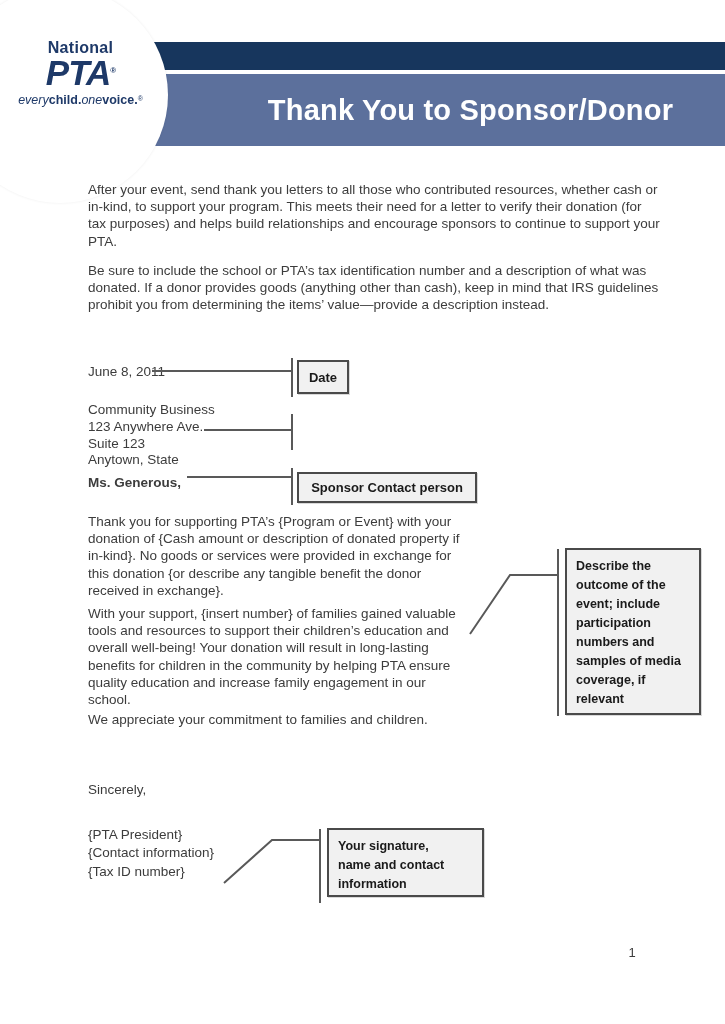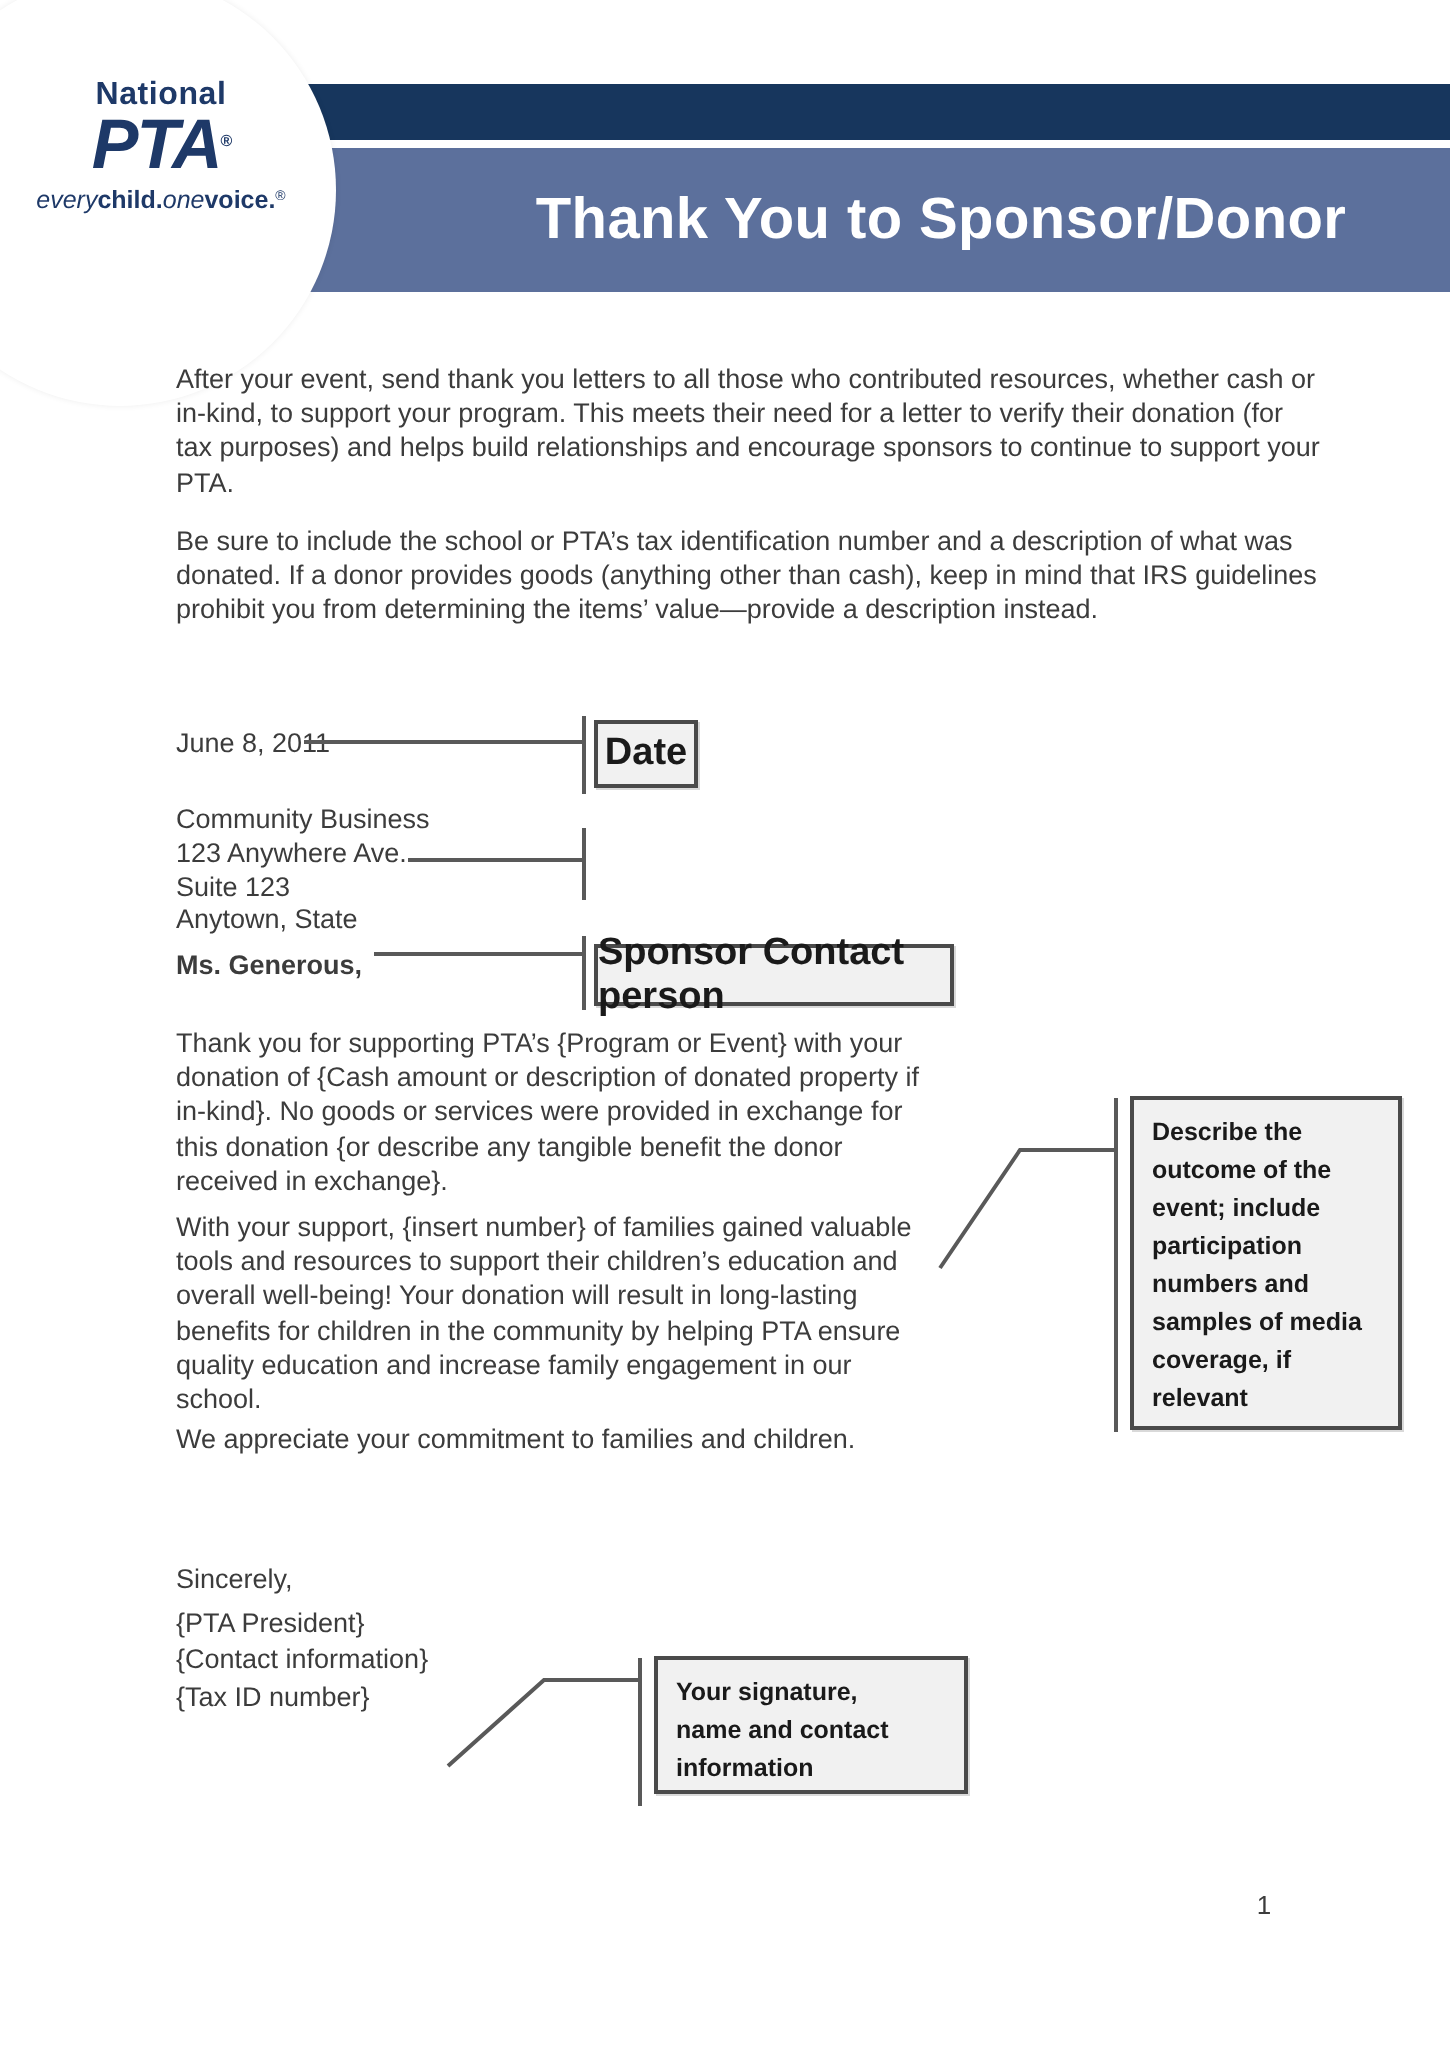--- a/index.html
+++ b/index.html
@@ -62,30 +62,30 @@
   .date-text{left:88px;top:363px;}
   .address-block{left:88px;top:402px;line-height:16.8px;}
   .salutation{left:88px;top:474px;font-weight:bold;}
   .body-1{left:88px;top:513px;width:400px;}
   .body-2{left:88px;top:605px;width:400px;}
   .closing-line{left:88px;top:711px;width:420px;}
   .sincerely{left:88px;top:781px;}
   .signature-placeholder{
     left:88px;top:797px;font-size:24px;font-style:italic;line-height:26px;
   }
-  .signer-details{left:88px;top:803px;line-height:18.3px;}
+  .signer-details{left:88px;top:826px;line-height:18.3px;}
   .page-number{left:620px;top:944px;width:24px;text-align:center;font-size:13px;}
   
   .callout{
     position:absolute;background:var(--box_fill,#f1f1f1);
     border:2px solid var(--box_border,#4a4a4a);
     font-weight:bold;color:#1a1a1a;box-sizing:border-box;
     box-shadow:1px 1px 0 rgba(0,0,0,0.15);
   }
-  .callout.small{display:flex;align-items:center;justify-content:center;font-size:19px;}
+  .callout.small{display:flex;align-items:center;justify-content:center;font-size:13px;}
   .callout.big{font-size:12.5px;line-height:19px;padding:7px 6px 6px 9px;white-space:pre-line;}
   .co-date{left:297px;top:360px;width:52px;height:34px;}
   .co-address{left:297px;top:417px;width:119px;height:31px;font-size:12.5px;}
   .co-contact{left:297px;top:472px;width:180px;height:31px;font-size:12.5px;}
   .co-outcome{left:565px;top:548px;width:136px;height:167px;}
   .co-signature{left:327px;top:828px;width:157px;height:69px;}
   
   .connectors{position:absolute;left:0;top:0;width:725px;height:1024px;pointer-events:none;}
 </style>
 </head>

